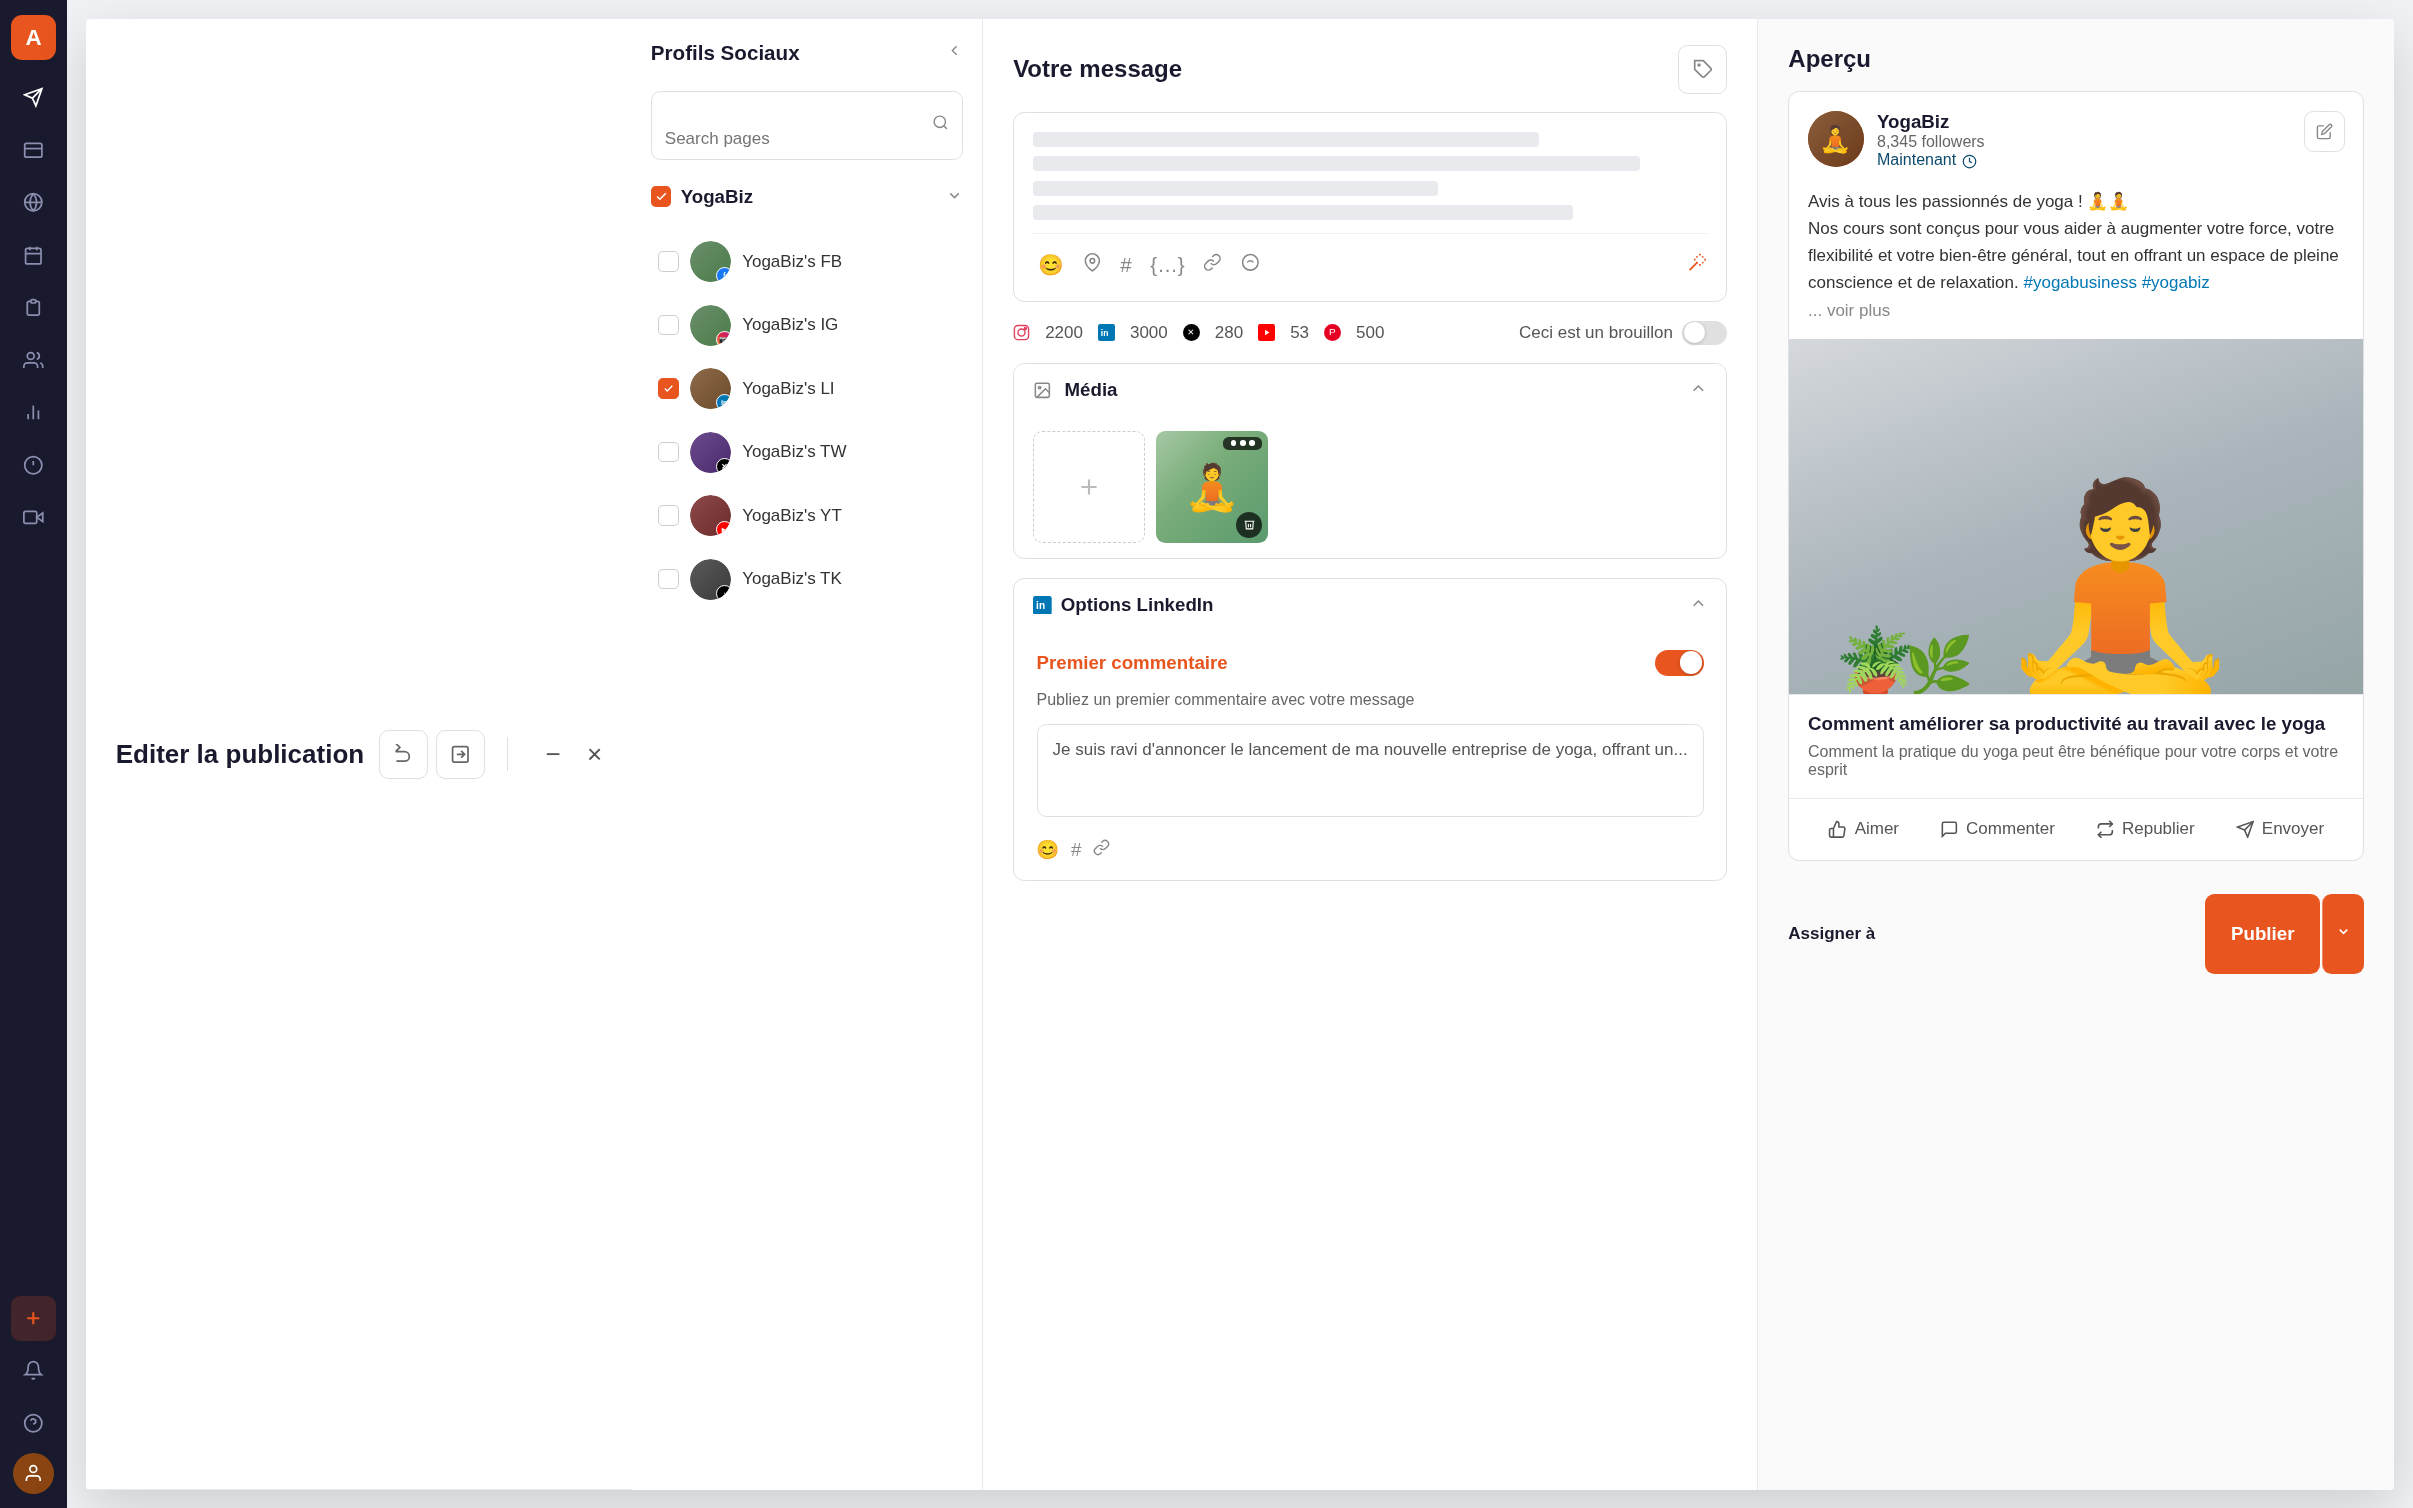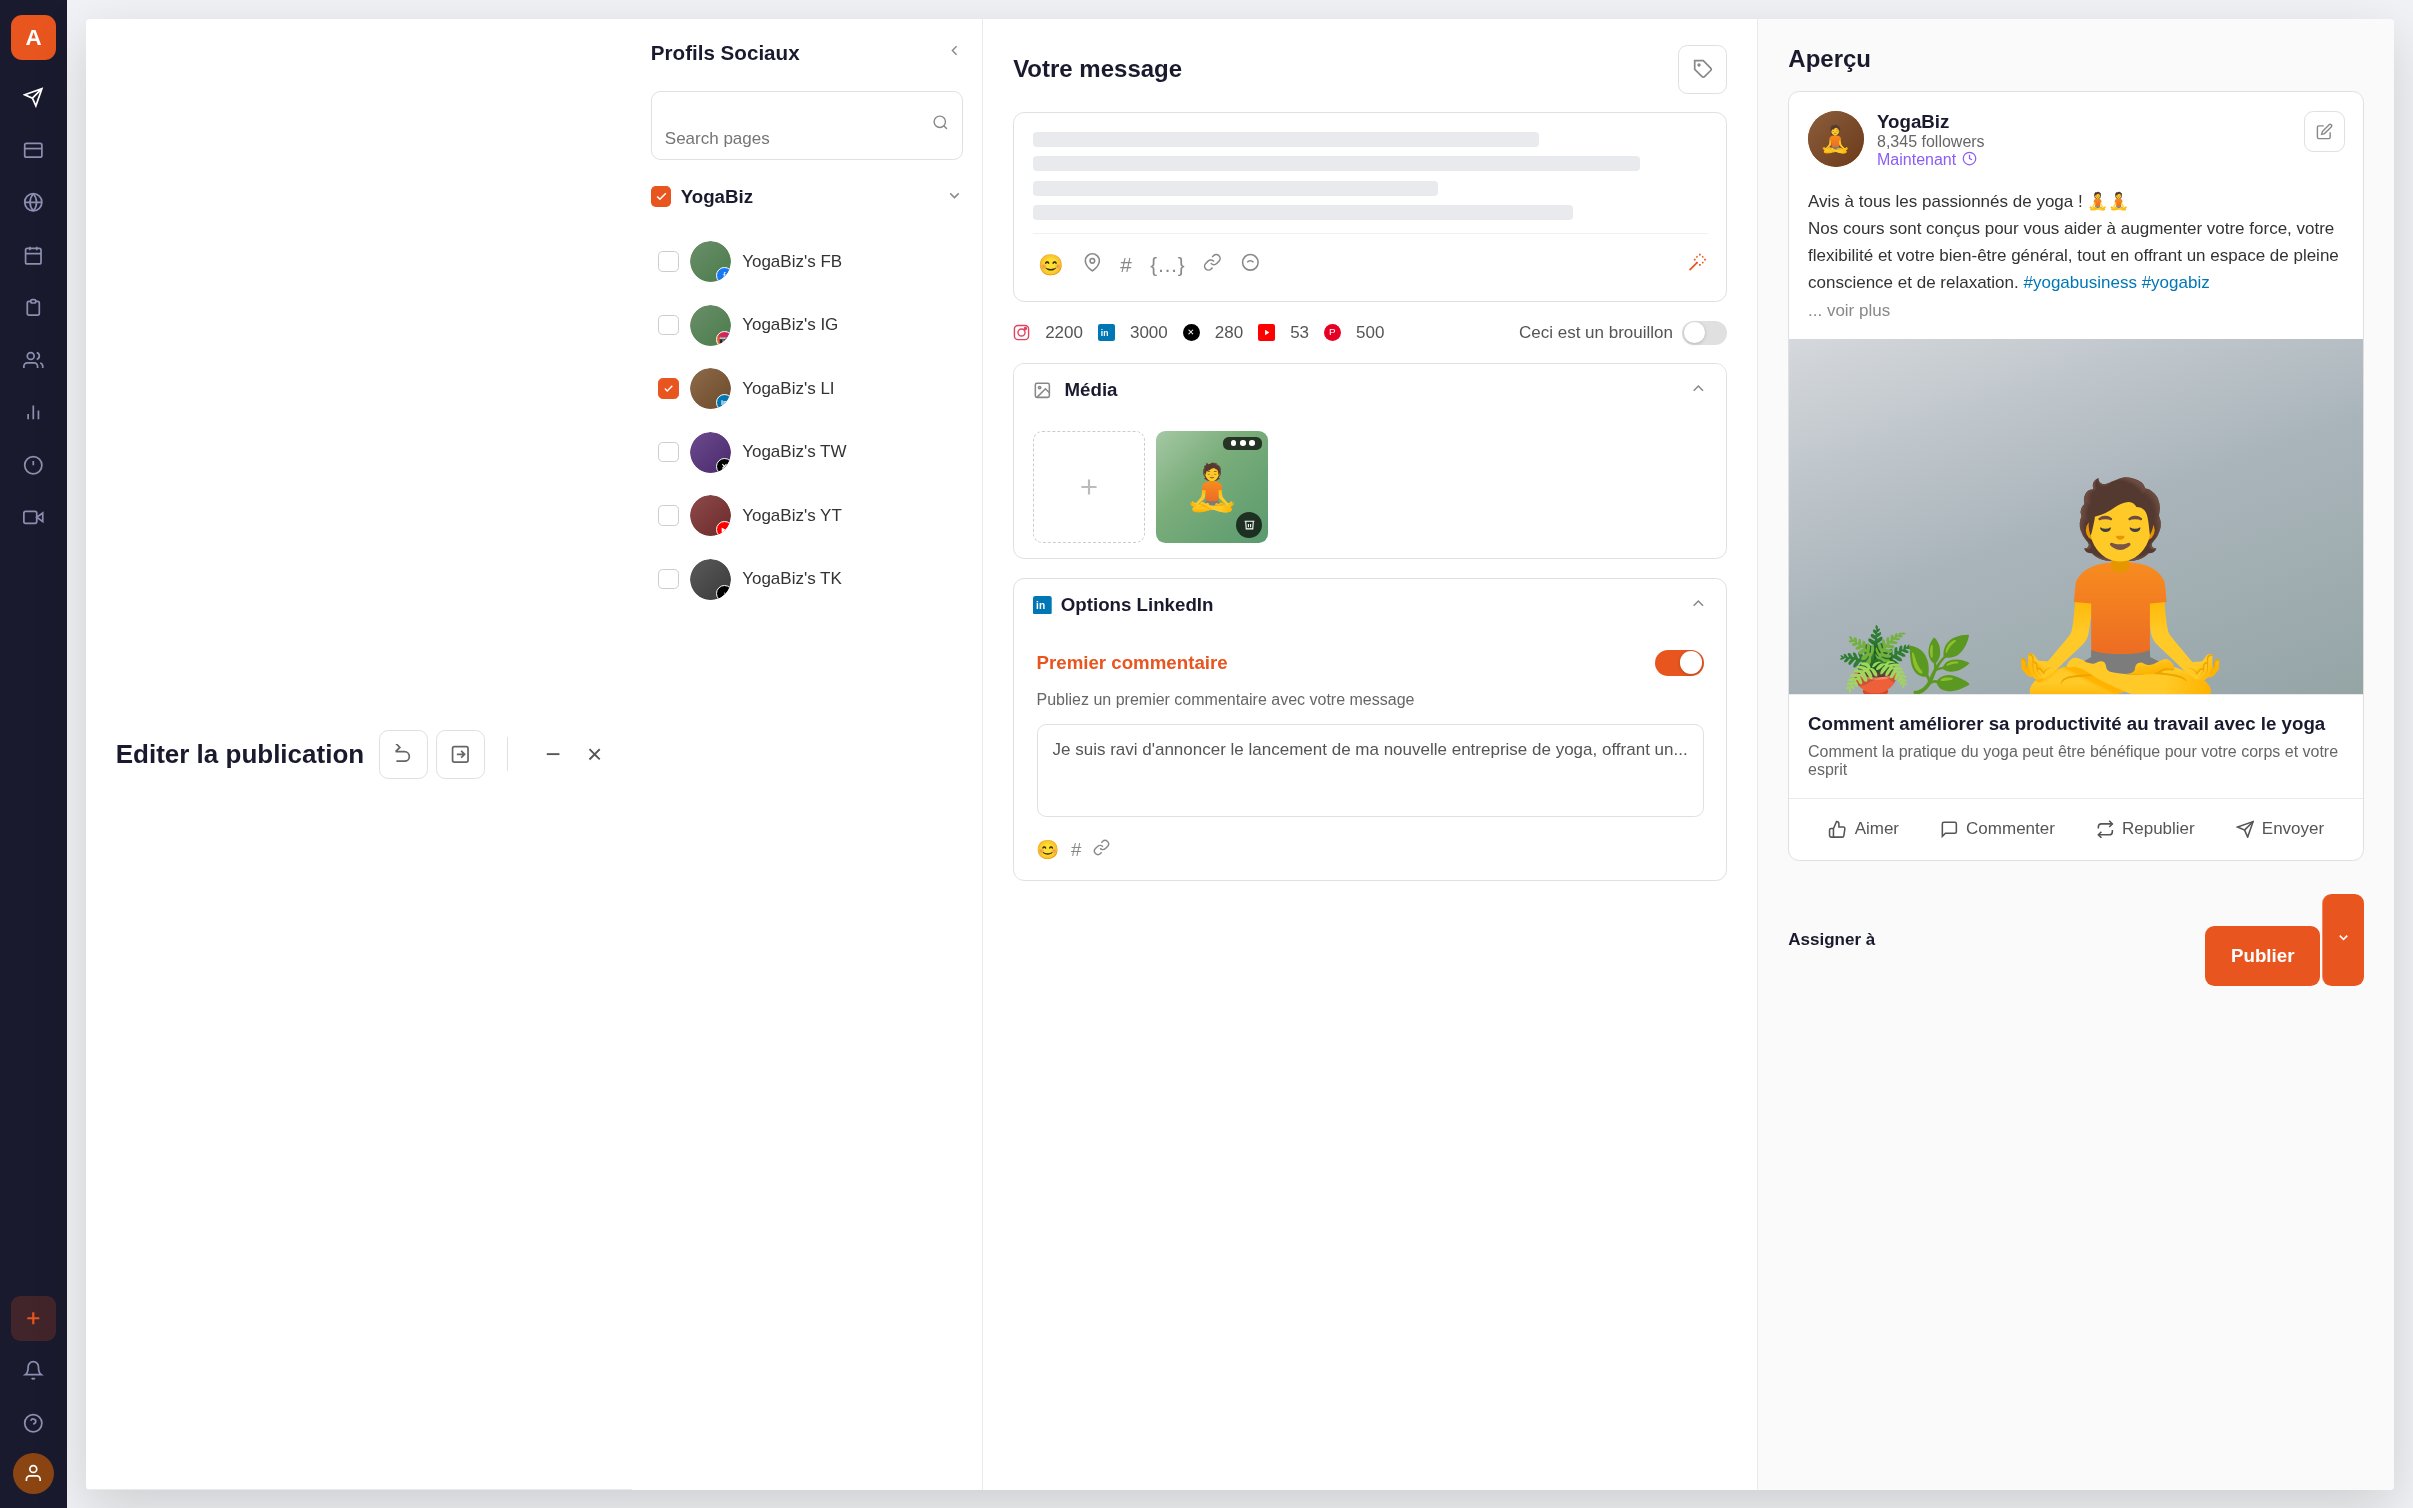--- a/index.html
+++ b/index.html
@@ -111,41 +111,41 @@
 
     
     .preview-panel { width: 636px; padding: 26px 30px; display: flex; flex-direction: column; gap: 18.7px; flex-shrink: 0; overflow-y: auto; background: #fafafa; }
     .preview-title { font-size: 24px; font-weight: 600; color: #1a1a2e; }
     .preview-card { background: white; border-radius: 11.2px; border: 0.9px solid #e0e0e0; overflow: hidden; }
     .preview-card-header { display: flex; align-items: flex-start; padding: 18.7px; gap: 13px; }
     .preview-avatar { width: 56px; height: 56px; border-radius: 50%; background: #8B4513; overflow: hidden; display: flex; align-items: center; justify-content: center; flex-shrink: 0; }
     .preview-account-info { flex: 1; }
     .preview-account-name { font-size: 18.7px; font-weight: 600; color: #1a1a2e; }
     .preview-followers { font-size: 16px; color: #666; }
-    .preview-time { font-size: 16px; color: #8b5cf6; display: flex; align-items: flex-start; gap: 5.6px; }
+    .preview-time { font-size: 16px; color: #0c4a6e; display: flex; align-items: flex-end; gap: 5.6px; }
     .edit-btn { width: 41px; height: 41px; border: 1.4px solid #e0e0e0; border-radius: 9.3px; display: flex; align-items: center; justify-content: center; cursor: pointer; color: #888; font-size: 17px; }
     .preview-text { padding: 0 18.7px 15px; font-size: 17px; color: #333; line-height: 1.6; }
     .preview-text a { color: #0077b5; text-decoration: none; }
     .see-more { color: #888; }
     .preview-image { width: 100%; height: 355px; background: linear-gradient(160deg, #c5cae9 0%, #b2dfdb 50%, #80cbc4 100%); position: relative; overflow: hidden; display: flex; align-items: center; justify-content: center; }
 
     .article-card { padding: 18.7px; border-top: 0.9px solid #e8eaed; }
     .article-title { font-size: 18.7px; font-weight: 600; color: #1a1a2e; margin-bottom: 7.5px; }
     .article-desc { font-size: 16px; color: #666; }
 
     .preview-actions { display: flex; align-items: center; justify-content: space-around; padding: 13px 18.7px; border-top: 0.9px solid #e8eaed; }
     .action-btn { display: flex; align-items: center; gap: 7.5px; font-size: 17px; color: #555; cursor: pointer; padding: 7.5px 15px; border-radius: 7.5px; }
 
     
     .preview-footer { display: flex; align-items: center; justify-content: space-between; padding: 15px 0; gap: 11.2px; }
     .assign-btn { display: flex; align-items: center; gap: 7.5px; font-size: 17px; color: #333; padding: 11.2px 18.7px; border: 1.4px solid #e0e0e0; border-radius: 9.3px; background: white; cursor: pointer; }
     .assign-label { font-weight: 600; font-size: 17px; color: #1a1a2e; }
     .assign-actions { display: flex; gap: 7.5px; }
     .date-btn { display: flex; align-items: center; gap: 7.5px; font-size: 17px; color: #333; padding: 11.2px 18.7px; border: 1.4px solid #e0e0e0; border-radius: 9.3px; background: white; cursor: pointer; }
-    .publish-btn { background: #e8551f; color: white; font-size: 18.7px; font-weight: 600; padding: 19px 26px; border: none; border-radius: 9.3px; cursor: pointer; margin-top: 32px; }
+    .publish-btn { background: #e8551f; color: white; font-size: 18.7px; font-weight: 600; padding: 29px 26px; border: none; border-radius: 9.3px; cursor: pointer; }
     .publish-dropdown { background: #e8551f; color: white; padding: 11.2px 13px; border: none; border-radius: 9.3px; cursor: pointer; font-size: 17px; border-left: 0.9px solid rgba(255,255,255,0.3); }
 
     
     .yoga-scene { width: 100%; height: 100%; background: linear-gradient(135deg, #d7ccc8 0%, #bcaaa4 100%); display: flex; align-items: center; justify-content: center; position: relative; }
 
     
     ::-webkit-scrollbar { width: 5.6px; }
     ::-webkit-scrollbar-track { background: #f1f1f1; }
     ::-webkit-scrollbar-thumb { background: #ccc; border-radius: 2.8px; }
   </style>

